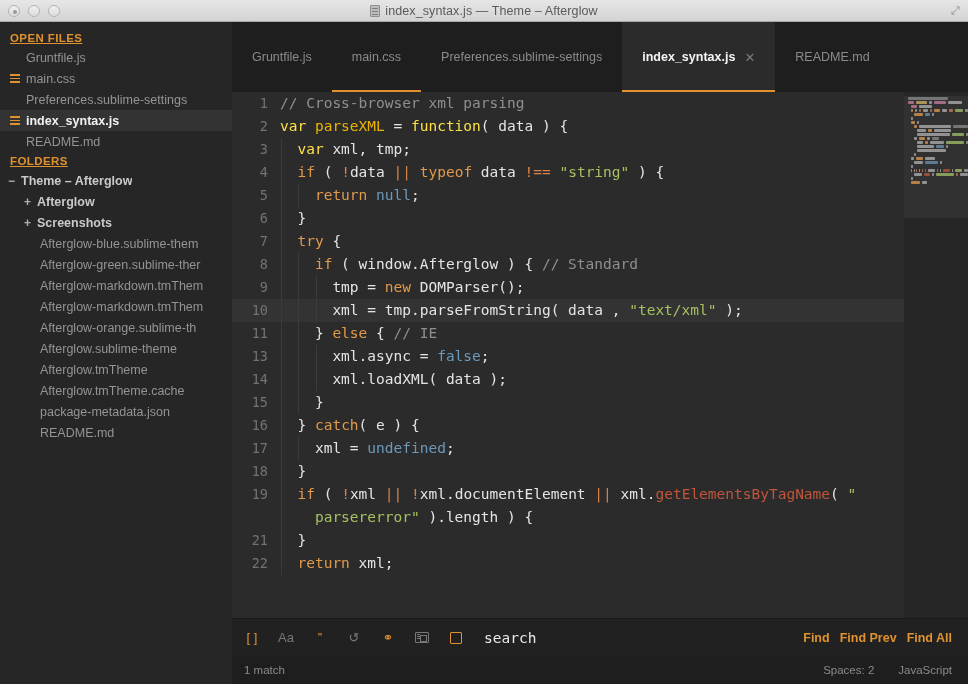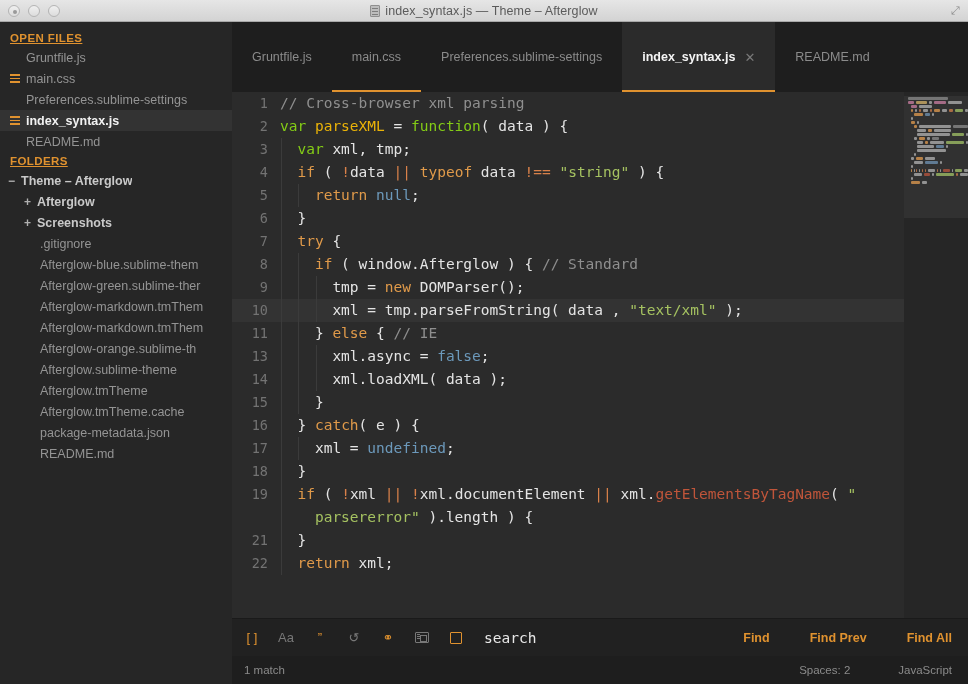--- a/index.html
+++ b/index.html
@@ -104,21 +104,21 @@
   .gutter {
     width: 48px; flex: 0 0 48px; text-align: right; padding-right: 12px;
     color: #737373; font-size: 13.5px; user-select: none;
   }
   .ctext { flex: 1 1 auto; white-space: pre-wrap; color: #e4e4e4; padding-right: 8px; position: relative; }
   .guide { position: absolute; top: 0; bottom: 0; width: 1px; background: #3b3b3b; }
 
   
   .t-com { color: #8f8f8f; }
   .t-kw  { color: #e09a4a; }
-  .t-var { color: #84cc16; }
+  .t-var { color: #fde047; }
   .t-fn  { color: #eab308; }
   .t-str { color: #a5c261; }
   .t-num { color: #6c99bb; }
   .t-op  { color: #d9814a; }
   .t-mth { color: #c0553a; }
   .t-pl  { color: #e4e4e4; }
 
   
   .minimap { width: 64px; flex: 0 0 64px; background: #262626; position: relative; overflow: hidden; padding-top: 4px; }
   .mm-view { position: absolute; left: 0; right: 0; top: 4px; height: 122px; background: rgba(255,255,255,.055); }
@@ -138,30 +138,30 @@
   .sq-ico { width: 12px; height: 12px; border: 1.6px solid currentColor; border-radius: 1px; }
   .panel-ico { width: 14px; height: 11px; border: 1.4px solid currentColor; border-radius: 1px; position: relative; }
   .panel-ico::before { content:""; position:absolute; left:1px; top:1px; width:3px; height:1px; background:currentColor;
                        box-shadow: 0 2px 0 currentColor, 0 4px 0 currentColor; }
   .panel-ico::after { content:""; position:absolute; right:1px; top:2px; width:5px; height:5px; border:1.2px solid currentColor; }
   .find-input {
     flex: 1 1 auto; background: transparent; border: 0; outline: none;
     font-family: "DejaVu Sans Mono", monospace; font-size: 14.5px; color: #e8e8e8;
     padding-left: 4px;
   }
-  .fbtns { display: flex; align-items: center; gap: 40px; }
+  .fbtns { display: flex; align-items: center; gap: 10px; }
   .fbtn { font-size: 12.5px; font-weight: bold; color: #e0922f; white-space: nowrap; }
 
   
   .statusbar {
     height: 28px; flex: 0 0 28px; background: #1e1e1e;
     display: flex; align-items: center; padding: 0 16px 0 12px;
     font-size: 11.5px; color: #8b8b8b;
   }
-  .sb-right { margin-left: auto; display: flex; gap: 48px; justify-content: center; }
+  .sb-right { margin-left: auto; display: flex; gap: 24px; justify-content: center; }
 </style>
 </head>
 <body>
 
 <div class="window">
 
   <div class="titlebar">
     <div class="traffic">
       <span class="light dot"></span>
       <span class="light"></span>
@@ -228,23 +228,20 @@
           </div>
           <div class="side-row folder-row" style="padding-left: 24px;">
             <span class="tw">+</span>
             <span class="fname">Afterglow</span>
           </div>
           <div class="side-row folder-row" style="padding-left: 24px;">
             <span class="tw">+</span>
             <span class="fname">Screenshots</span>
           </div>
           <div class="side-row " style="padding-left: 40px;">
-            <span class="fname">.gitignore</span>
-          </div>
-          <div class="side-row " style="padding-left: 40px;">
             <span class="fname">Afterglow-blue.sublime-them</span>
           </div>
           <div class="side-row " style="padding-left: 40px;">
             <span class="fname">Afterglow-green.sublime-ther</span>
           </div>
           <div class="side-row " style="padding-left: 40px;">
             <span class="fname">Afterglow-markdown.tmThem</span>
           </div>
           <div class="side-row " style="padding-left: 40px;">
             <span class="fname">Afterglow-markdown.tmThem</span>

